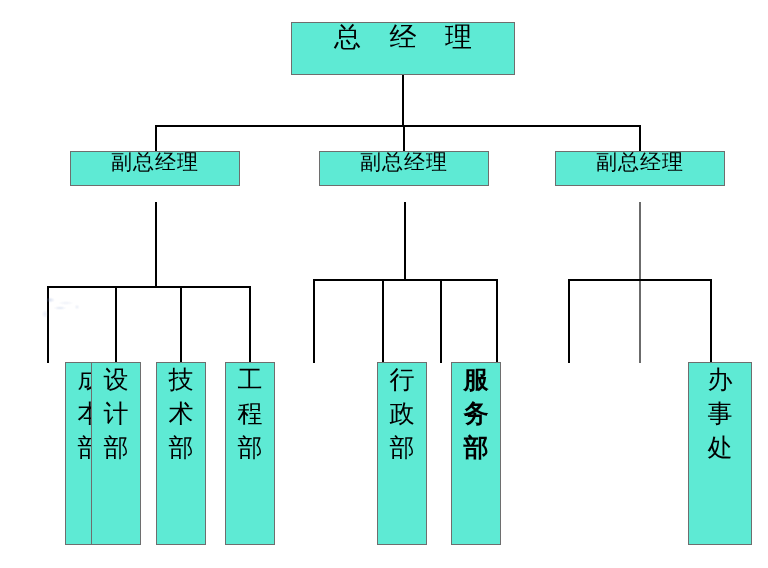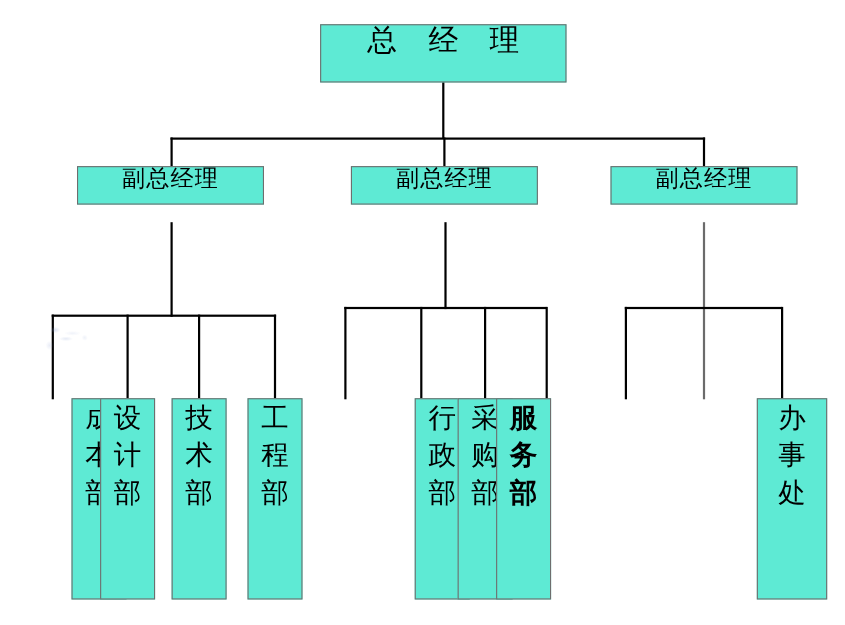--- a/index.html
+++ b/index.html
@@ -162,23 +162,20 @@
   <div class="node node-leaf" style="left:156px;">
     <span class="label">技术部</span>
   </div>
   <div class="node node-leaf" style="left:225px;">
     <span class="label">工程部</span>
   </div>
 
   <div class="node node-leaf" style="left:377px;">
     <span class="label">行政部</span>
   </div>
-  <div class="node node-leaf" style="left:416px;">
-    <span class="label">采购部</span>
-  </div>
   <div class="node node-leaf" style="left:451px;font-weight:bold;">
     <span class="label">服务部</span>
   </div>
 
   <div class="node node-leaf" style="left:688px; width:64px;">
     <span class="label">办事处</span>
   </div>
 
 </div>
 

